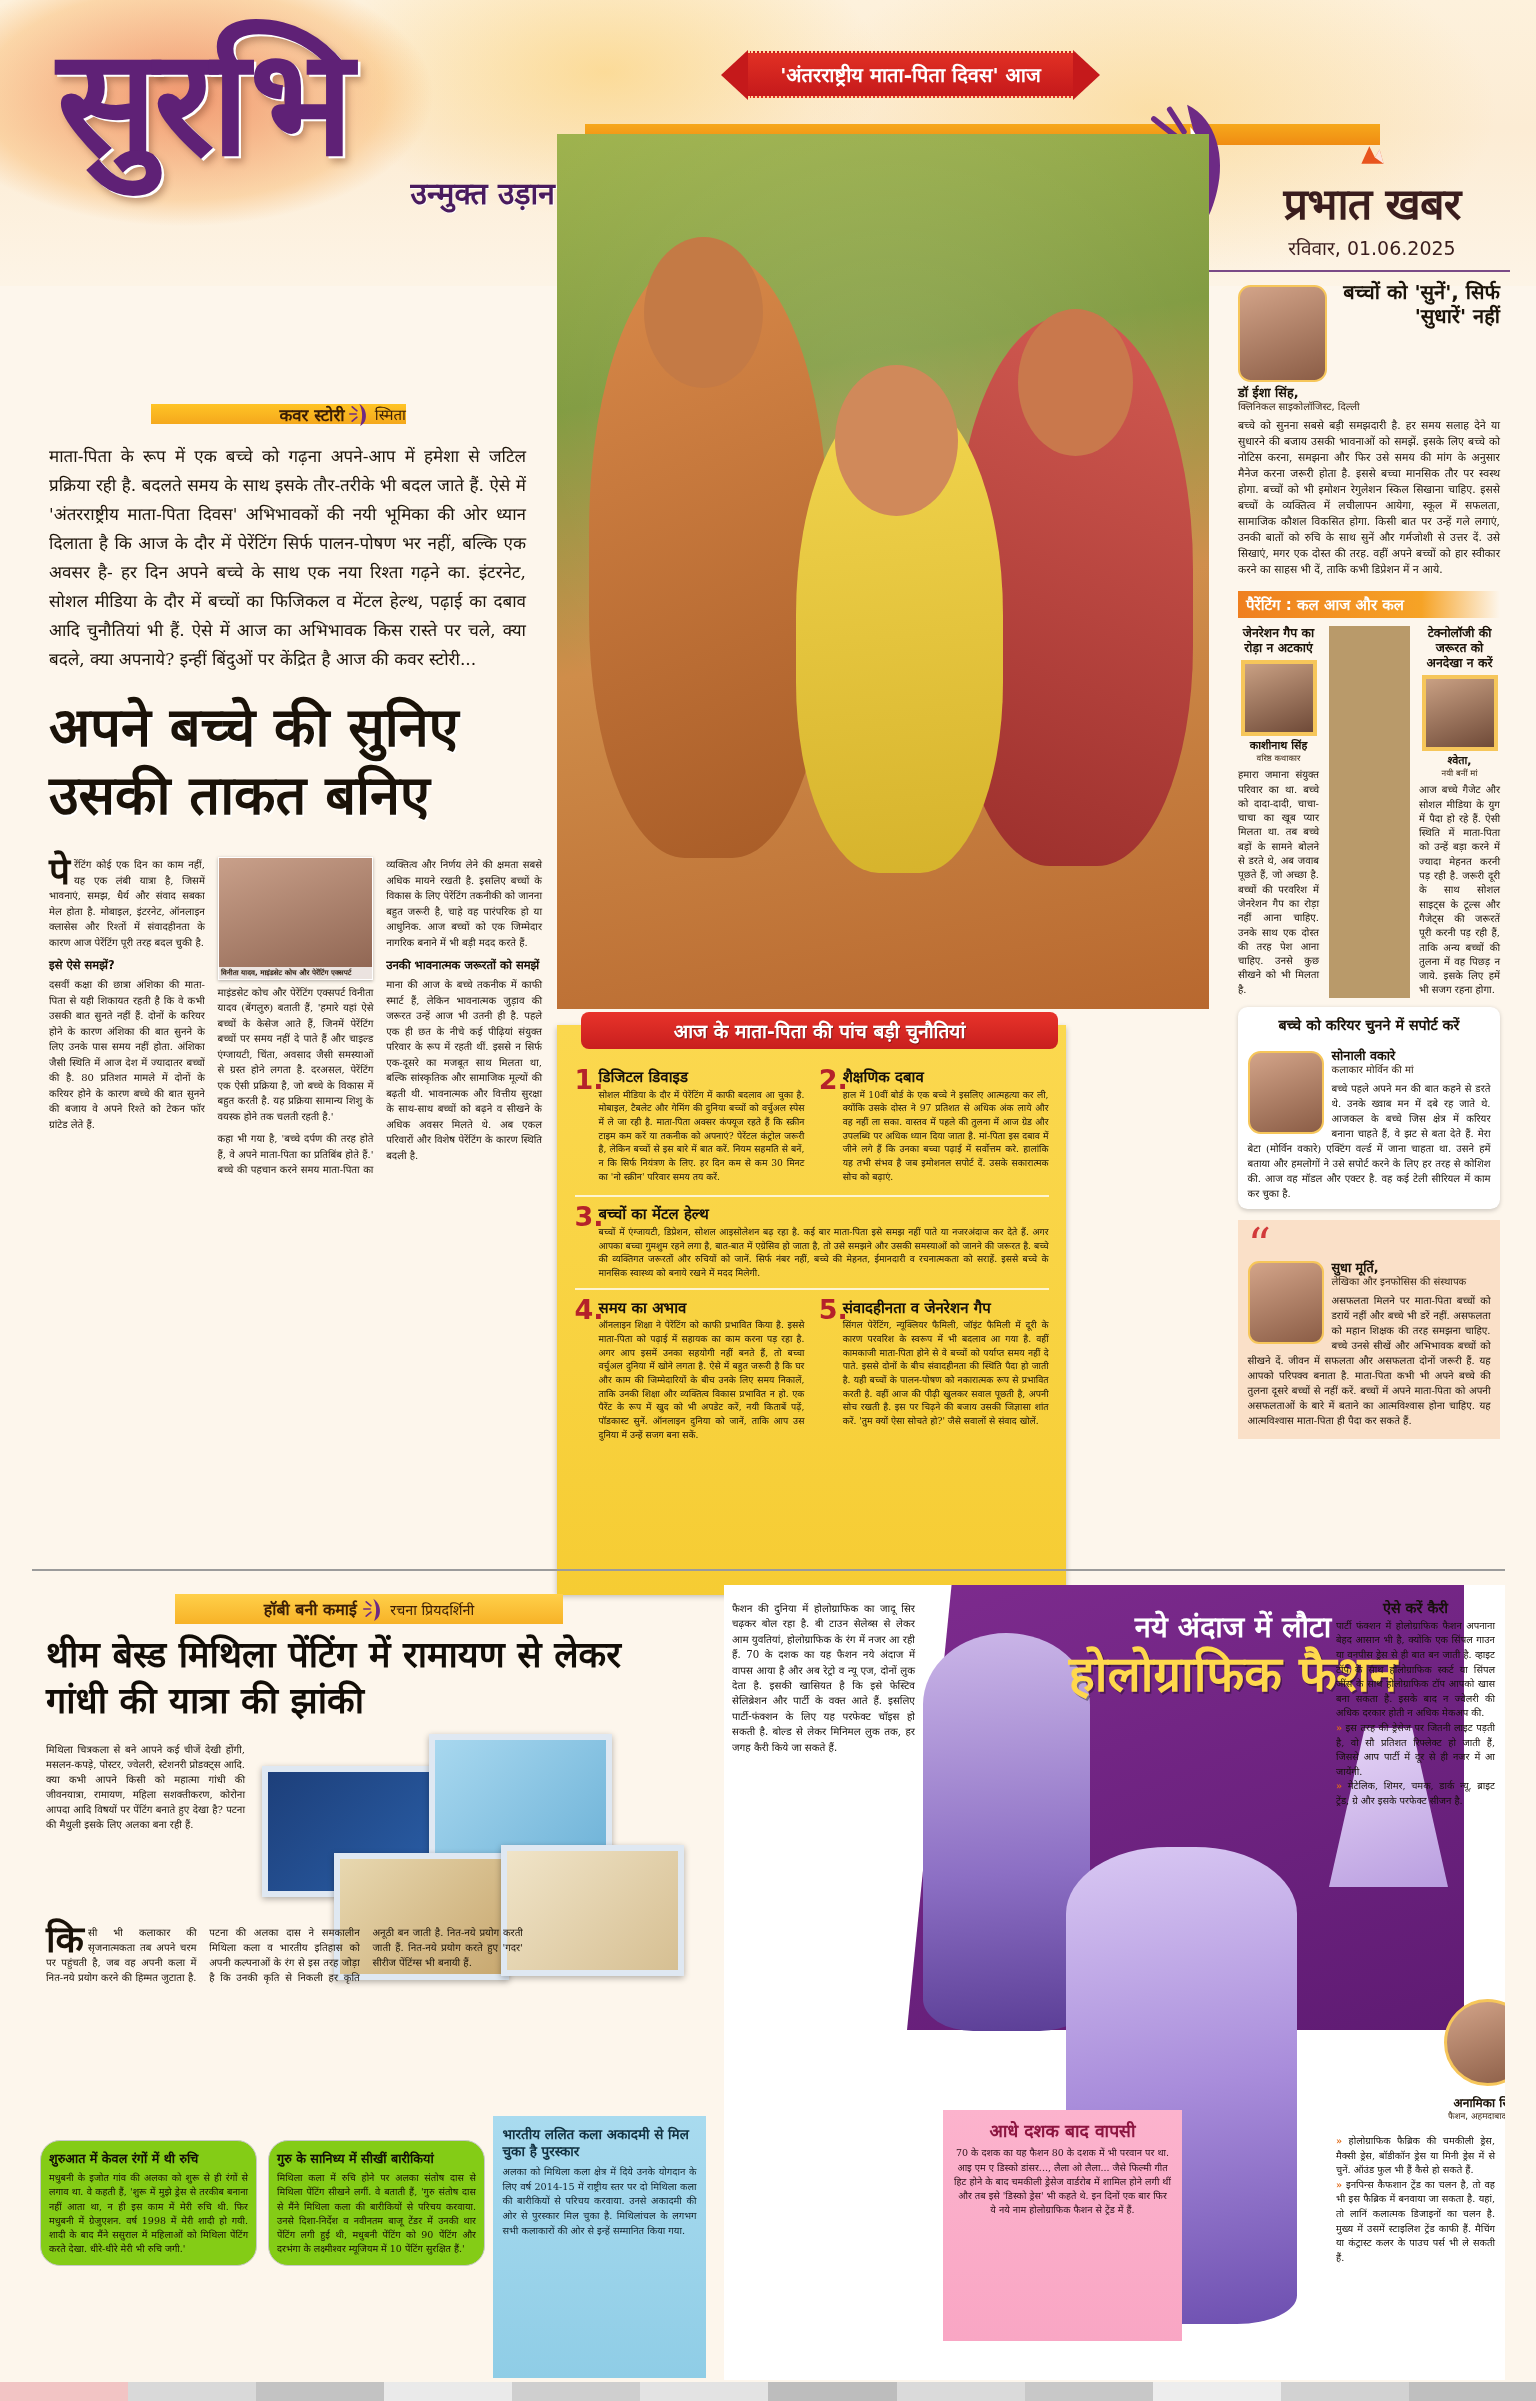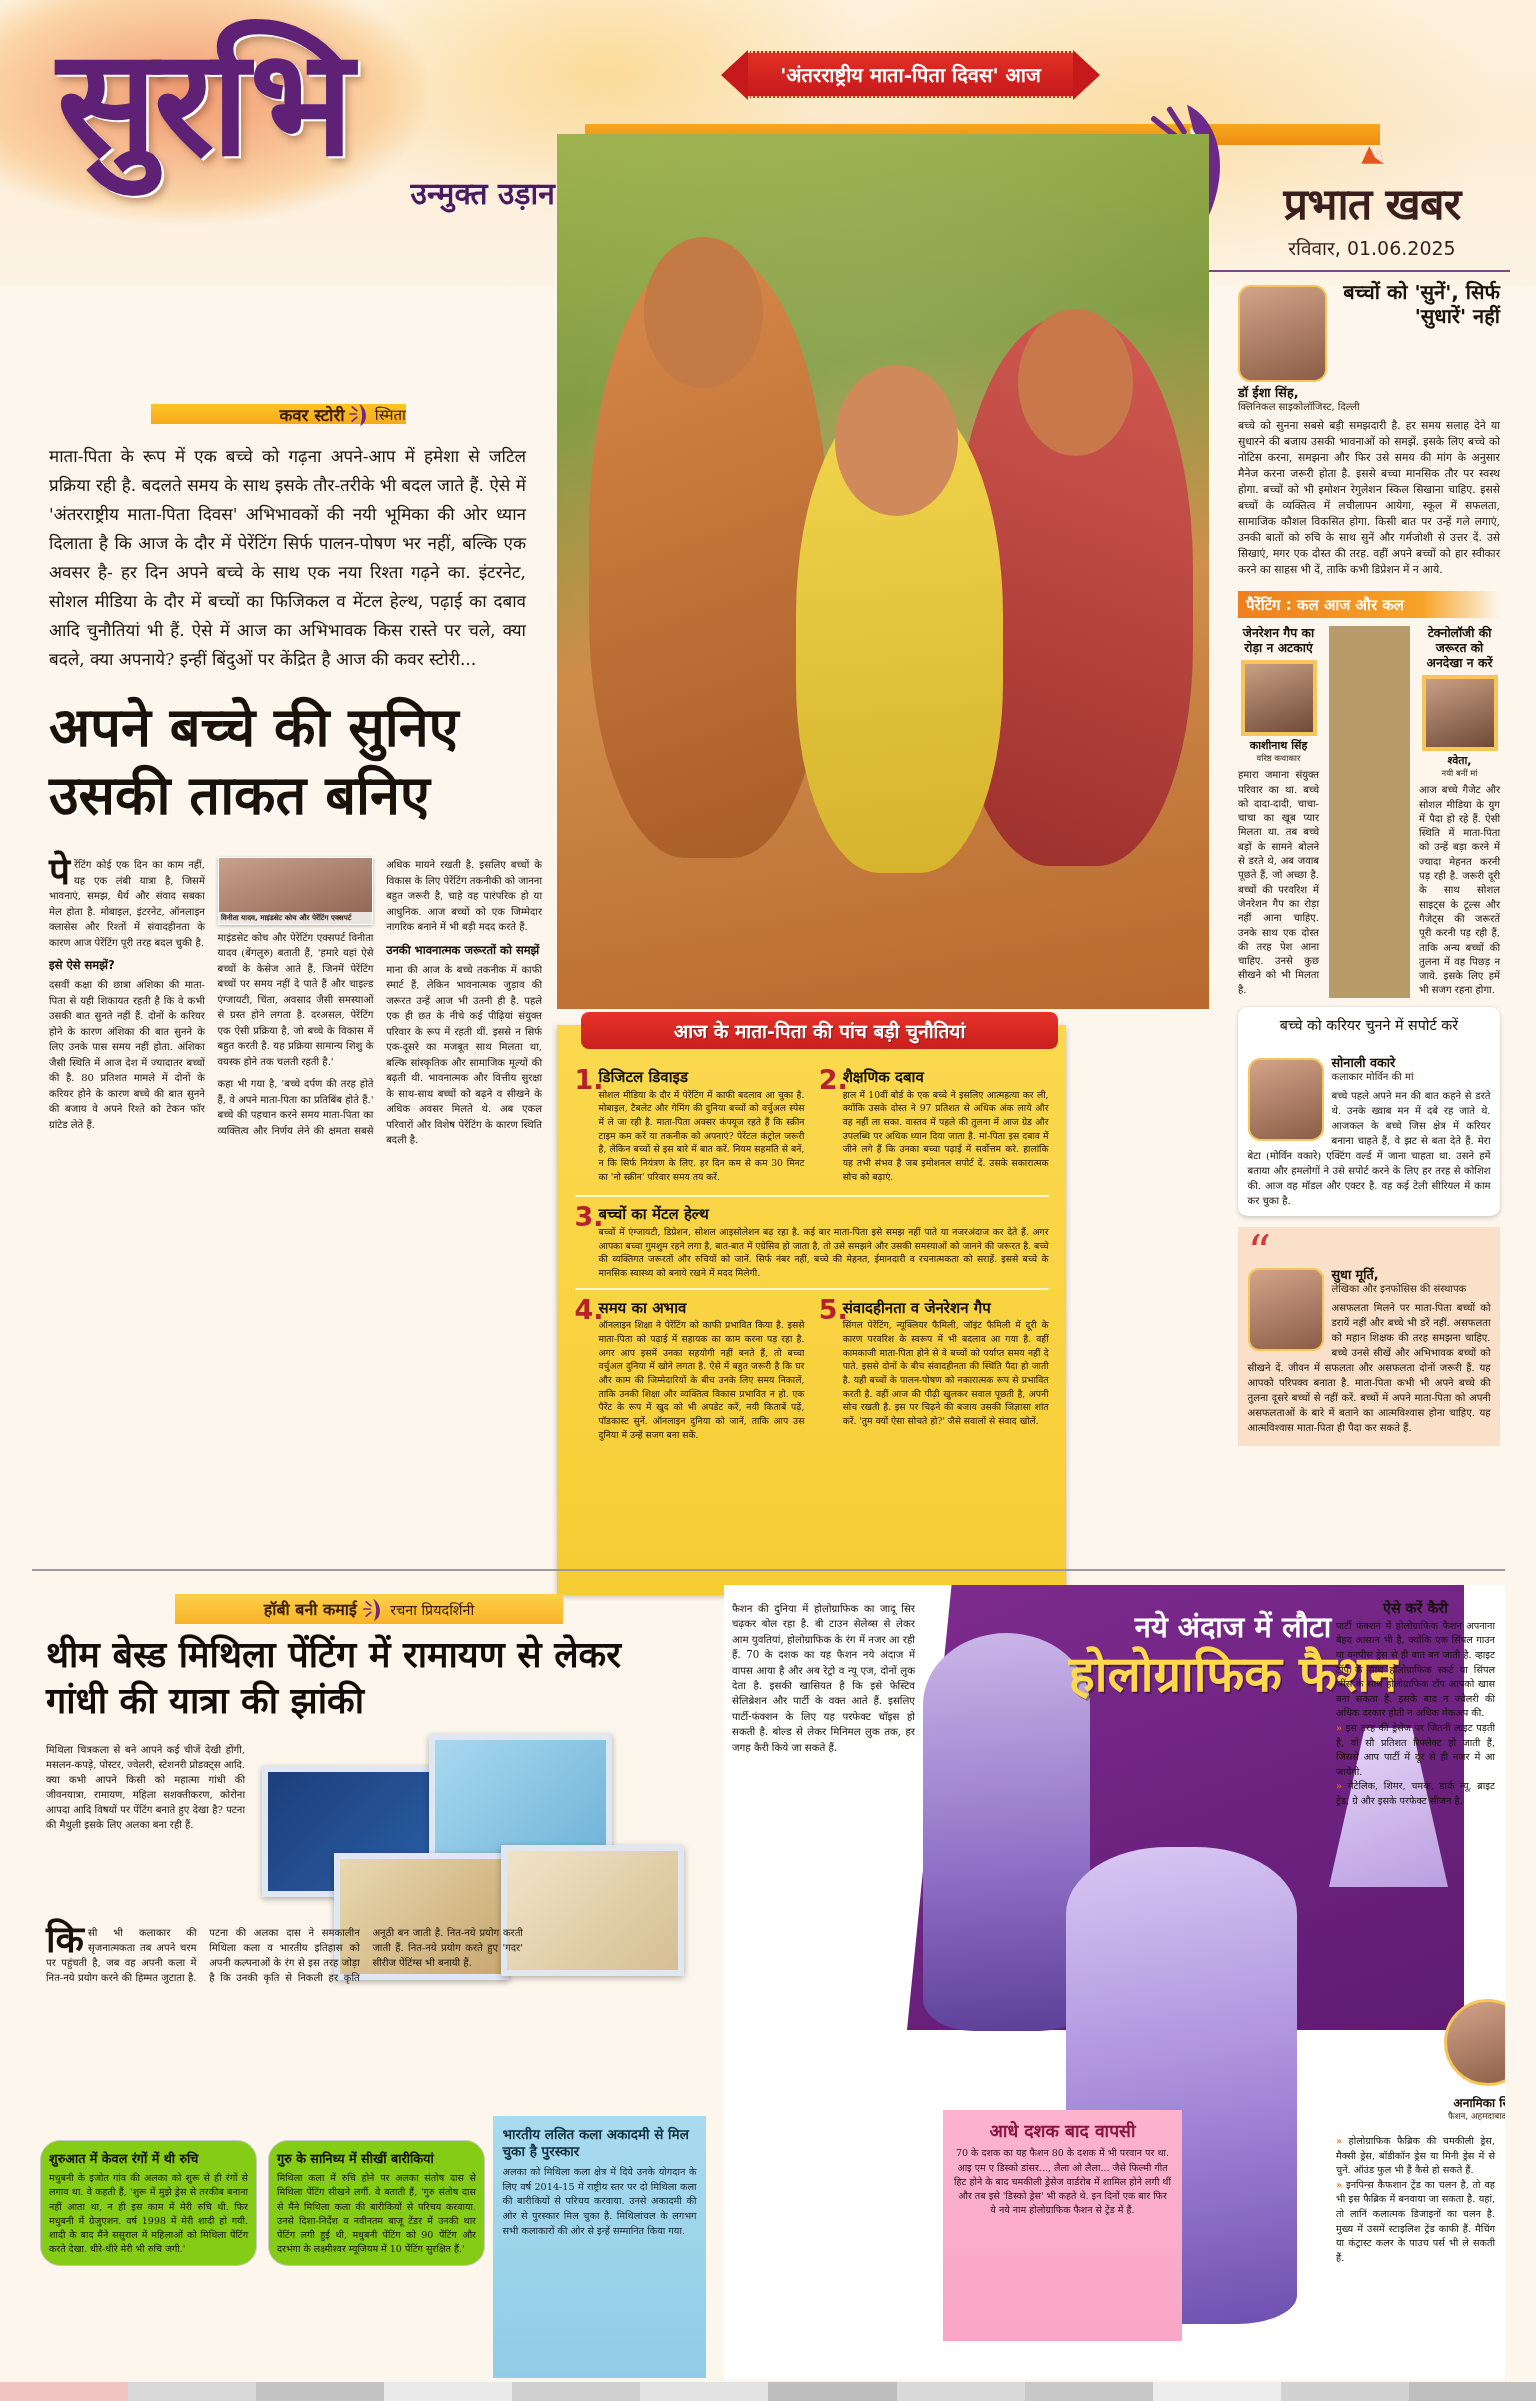--- a/index.html
+++ b/index.html
@@ -123,21 +123,21 @@
   .left-body p { margin-bottom:7.2px; }
   .dropcap::first-letter {
     float:left; font-size:37px; line-height:30px; font-weight:bold;
     padding-right:4px; color:#1a1208; font-family:"DejaVu Sans",sans-serif;
   }
   .sub-h {
     font-family:"DejaVu Sans",sans-serif; font-weight:bold;
     font-size:11.5px; line-height:16px; color:#1a1208; margin:4.8px 0 4px;
   }
   .portrait-box {
-    width:100%; height:68px; margin:4.8px 0;
+    width:100%; height:123px; margin:4.8px 0;
     background:linear-gradient(160deg,#c9a08a,#8d6350);
     border:1.6px solid #fff; box-shadow:0 0.8px 3.2px rgba(0,0,0,.3);
     position:relative; overflow:hidden;
   }
   .portrait-box .cap {
     position:absolute; bottom:0; left:0; right:0;
     background:rgba(255,255,255,.82); font-size:7.2px; line-height:8.7px;
     font-family:"DejaVu Sans",sans-serif; font-weight:bold; padding:1.6px 2.4px;
     color:#2a1a0c;
   }
@@ -251,22 +251,22 @@
     font-family:"DejaVu Serif",serif; font-size:10px; line-height:14.3px;
     color:#1a1208; text-align:justify; margin-top:4.8px;
   }
   .vdiv { width:0.8px; background:#b99a6a; }
 
   .career-box {
     margin-top:9.5px; background:#fff; border-radius:9.5px; padding:8px 9.5px;
     box-shadow:0 1.6px 4px rgba(0,0,0,.18);
   }
   .career-title {
-    font-family:"DejaVu Sans",sans-serif; font-weight:normal; font-size:14.3px;
-    color:#1a1208; text-align:center; margin-bottom:19px;
+    font-family:"DejaVu Sans",sans-serif; font-weight:bold; font-size:14.3px;
+    color:#1a1208; text-align:center; margin-bottom:12px;
   }
   .quote-box {
     margin-top:11px; background:#fae0c8; padding:9.5px 9.5px 11px; position:relative;
   }
   .big-quote {
     font-family:"DejaVu Serif",serif; font-size:46px; color:#d23a3a;
     line-height:30px; height:27px;
   }
 
   

